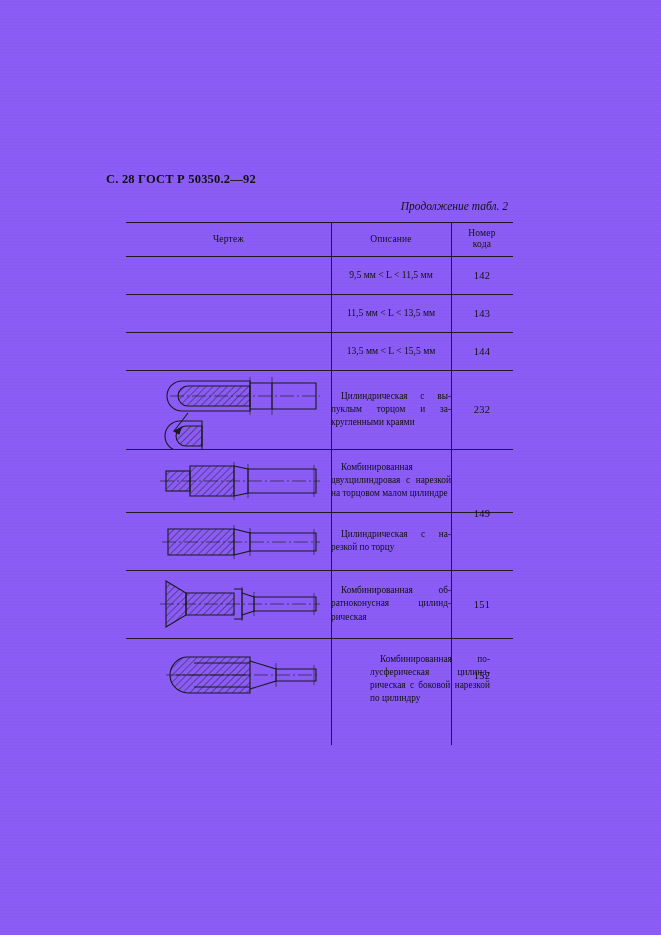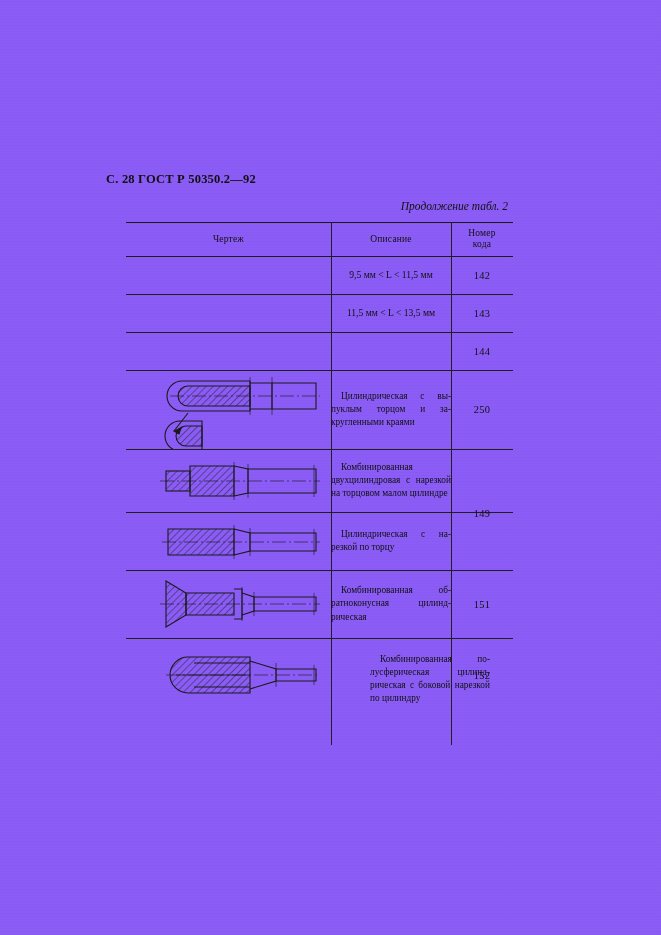--- a/index.html
+++ b/index.html
@@ -202,20 +202,21 @@
     <div class="hline" style="top:290px;"></div>
     <div class="hline" style="top:348px;"></div>
     <div class="hline" style="top:416px;"></div>
 
     <div class="desc center-range" style="top:34px;height:38px;">9,5 мм &lt; L &lt; 11,5 мм</div>
     <div class="code" style="top:34px;height:38px;">142</div>
 
     <div class="desc center-range" style="top:72px;height:38px;">11,5 мм &lt; L &lt; 13,5 мм</div>
     <div class="code" style="top:72px;height:38px;">143</div>
 
+    <div class="desc center-range" style="top:110px;height:38px;">13,5 мм &lt; L &lt; 15,5 мм</div>
     <div class="code" style="top:110px;height:38px;">144</div>
 
     <div class="drawing" style="top:148px;height:79px;">
       <svg width="185" height="78" viewBox="0 0 185 78">
         <defs>
           <pattern id="hatch" width="5" height="5" patternTransform="rotate(45)" patternUnits="userSpaceOnUse">
             <line x1="0" y1="0" x2="0" y2="5" stroke="#1a1a1a" stroke-width="0.9"></line>
           </pattern>
         </defs>
         <g fill="none" stroke="#1a1a1a" stroke-width="1.1">
@@ -234,21 +235,21 @@
 
           <line x1="52" y1="42" x2="38" y2="60"></line>
           <path d="M38 60 l7 -3 l-2 6 z" fill="#1a1a1a"></path>
 
           <path d="M56 56 h22 v30 h-22 a15 15 0 0 1 0 -30 z" transform="translate(-12,-6)"></path>
           <path d="M62 61 h16 v20 h-16 a10 10 0 0 1 0 -20 z" transform="translate(-12,-6)" fill="url(#hatch)"></path>
         </g>
       </svg>
     </div>
     <div class="desc" style="top:148px;height:79px;">Цилиндрическая с вы­пуклым торцом и за­кругленными краями</div>
-    <div class="code" style="top:148px;height:79px;">250</div>
+    <div class="code" style="top:148px;height:79px;">232</div>
 
     <div class="drawing" style="top:227px;height:63px;">
       <svg width="185" height="52" viewBox="0 0 185 52">
         <g fill="none" stroke="#1a1a1a" stroke-width="1.1">
 
           <rect x="30" y="16" width="24" height="20" fill="url(#hatch)"></rect>
 
           <path d="M54 11 h44 v30 h-44 z" fill="url(#hatch)"></path>
 
           <path d="M98 11 l14 3 v24 l-14 3"></path>

